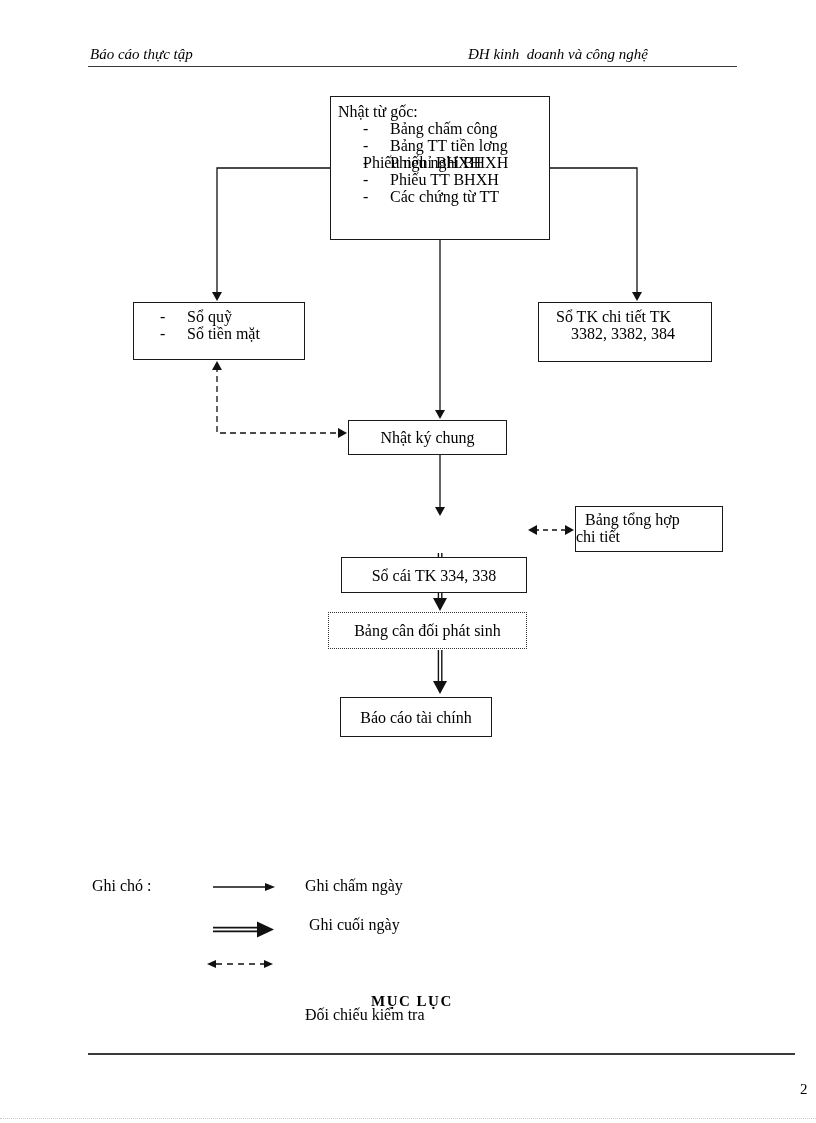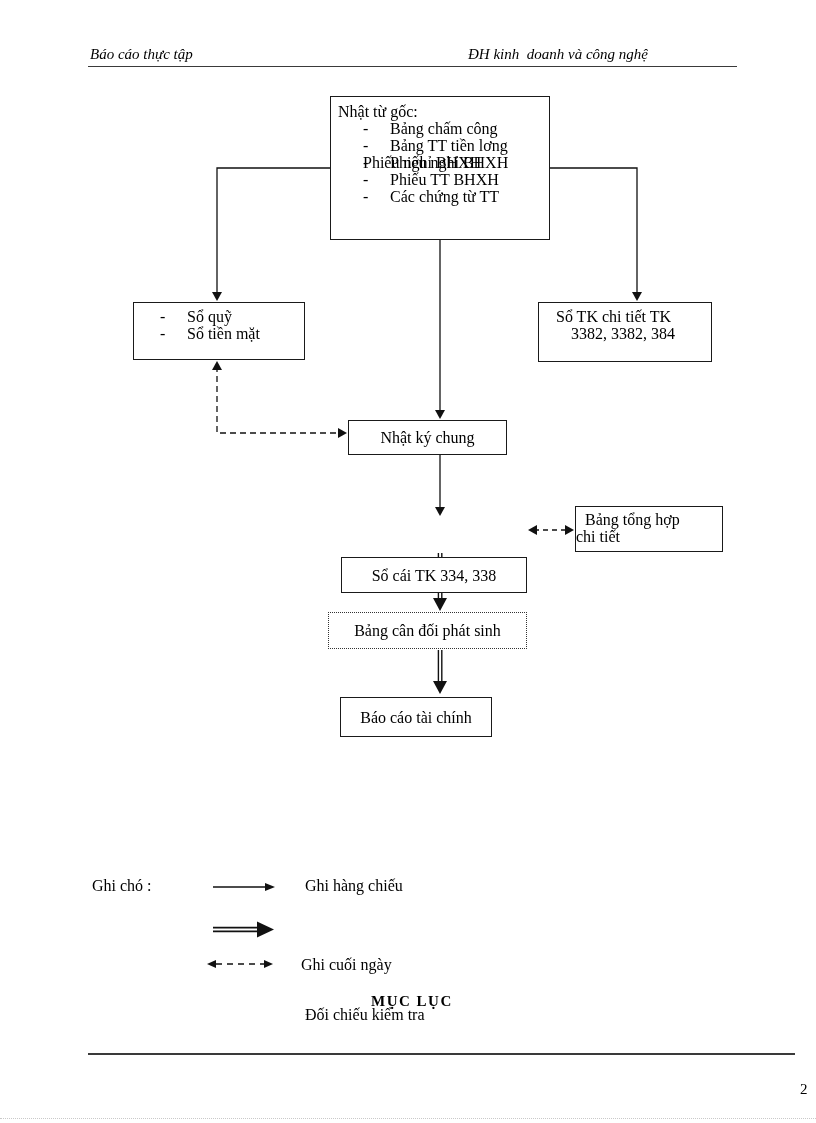--- a/index.html
+++ b/index.html
@@ -153,21 +153,21 @@
 
 <div class="box dotted" style="left:328px;top:612px;width:199px;height:37px;">
   <div class="centered txt">Bảng cân đối phát sinh</div>
 </div>
 
 <div class="box" style="left:340px;top:697px;width:152px;height:40px;">
   <div class="centered txt">Báo cáo tài chính</div>
 </div>
 
 <div class="abs legend-label" style="left:92px;top:877px;">Ghi chó :</div>
-<div class="abs legend-label" style="left:305px;top:877px;">Ghi hàng chiếu</div>
-<div class="abs legend-label" style="left:301px;top:916px;margin-top:40px;">Ghi cuối ngày</div>
+<div class="abs legend-label" style="left:305px;top:877px;">Ghi chấm ngày</div>
+<div class="abs legend-label" style="left:309px;top:916px;">Ghi cuối ngày</div>
 <div class="abs legend-label" style="left:305px;top:1006px;">Đối chiếu kiểm tra</div>
 
 <div class="abs muc-luc" style="left:371px;top:993px;">MỤC LỤC</div>
 
 <div class="abs rule" style="left:88px;top:1053px;width:707px;height:1.5px;"></div>
 <div class="abs pageno" style="left:800px;top:1081px;">2</div>
 <div class="abs bottom-dots" style="left:0;top:1118px;width:816px;height:0;"></div>
 
 </body></html>

